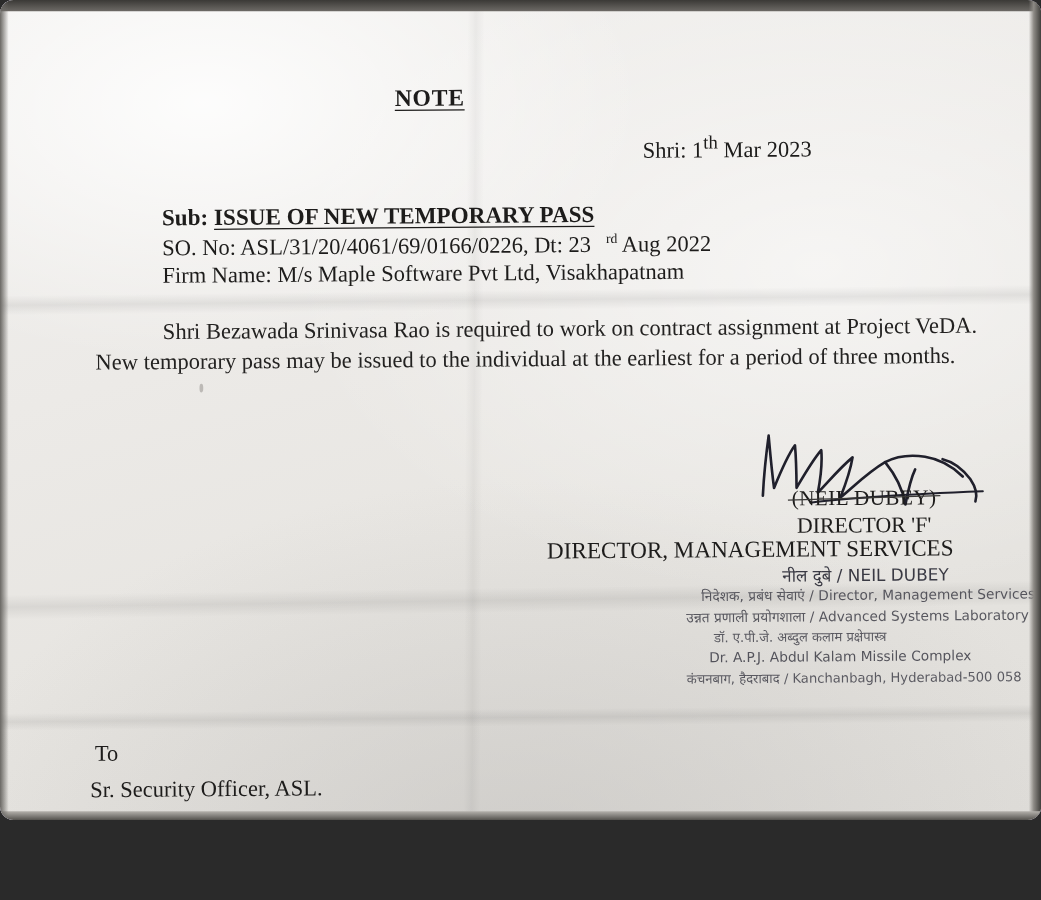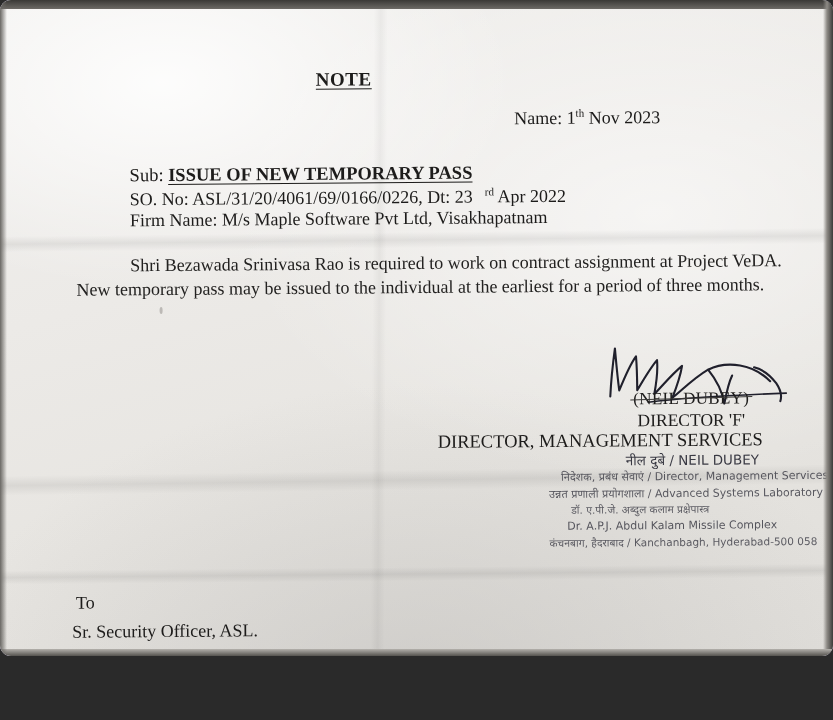--- a/index.html
+++ b/index.html
@@ -79,27 +79,27 @@
     font-weight: bold;
     letter-spacing: 0.5px;
     text-decoration: underline;
     text-underline-offset: 3px;
   }
 
   #date-line {
     left: 516px; top: 108px;
     font-size: 18px;
   }
-  #date-line sup { font-size: 11px; }
+  #date-line sup { font-size: 15px; }
 
   #sub-line {
     left: 131px; top: 163px;
     font-size: 18.5px;
   }
-  #sub-label { font-weight: normal; }
+  #sub-label { font-weight: bold; }
   #sub-value {
     font-weight: bold;
     text-decoration: underline;
     text-underline-offset: 3px;
   }
 
   #so-line {
     left: 131px; top: 186px;
     font-size: 18px;
   }
@@ -214,30 +214,30 @@
   <div class="crease crease-h1"></div>
   <div class="crease crease-h2"></div>
   <div class="crease crease-h3"></div>
   <div class="crease crease-v1"></div>
 
   <div id="content">
 
     <div class="txt" id="note-title">NOTE</div>
 
     <div class="txt" id="date-line">
-      <span>Name:</span>
-      <span>1</span><sup>th</sup><span> Nov 2023</span>
+      <span>Shri:</span>
+      <span>1</span><sup>th</sup><span> Mar 2023</span>
     </div>
 
     <div class="txt" id="sub-line">
       <span id="sub-label">Sub: </span><span id="sub-value">ISSUE OF NEW TEMPORARY PASS</span>
     </div>
 
     <div class="txt" id="so-line">
-      <span>SO. No: </span><span>ASL/31/20/4061/69/0166/0226, Dt: 23</span><sup>rd</sup><span> Apr 2022</span>
+      <span>SO. No: </span><span>ASL/31/20/4061/69/0166/0226, Dt: 23</span><sup>rd</sup><span> Aug 2022</span>
     </div>
 
     <div class="txt" id="firm-line">Firm Name: M/s Maple Software Pvt Ltd, Visakhapatnam</div>
 
     <div class="txt" id="body-p1">Shri Bezawada Srinivasa Rao is required to work on contract assignment at Project VeDA.</div>
     <div class="txt" id="body-p2">New temporary pass may be issued to the individual at the earliest for a period of three months.</div>
 
     <svg id="signature" viewBox="0 0 190 70" xmlns="http://www.w3.org/2000/svg">
       <g fill="none" stroke="#20202c" stroke-width="2.1" stroke-linecap="round" stroke-linejoin="round">
         <path d="M6 56 C 7 38, 9 22, 11 8 C 12 20, 13 34, 15 50 C 20 38, 26 24, 32 16 C 33 28, 33 40, 33 50 C 39 40, 46 28, 53 20 C 54 32, 52 44, 50 54 C 58 46, 68 34, 78 26 C 76 38, 72 48, 68 58 C 78 50, 90 38, 104 30 C 112 26, 124 24, 136 26 C 148 28, 158 34, 166 42"></path>

